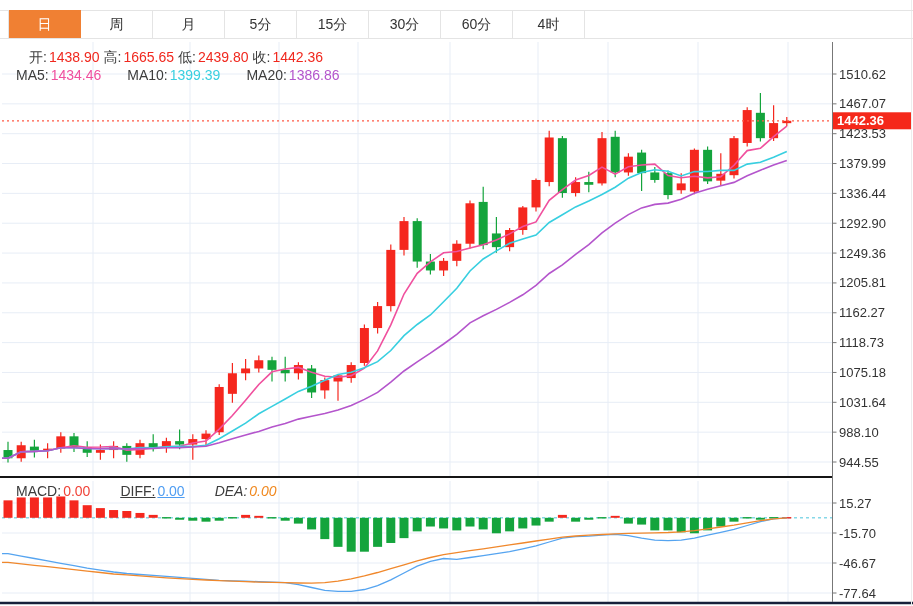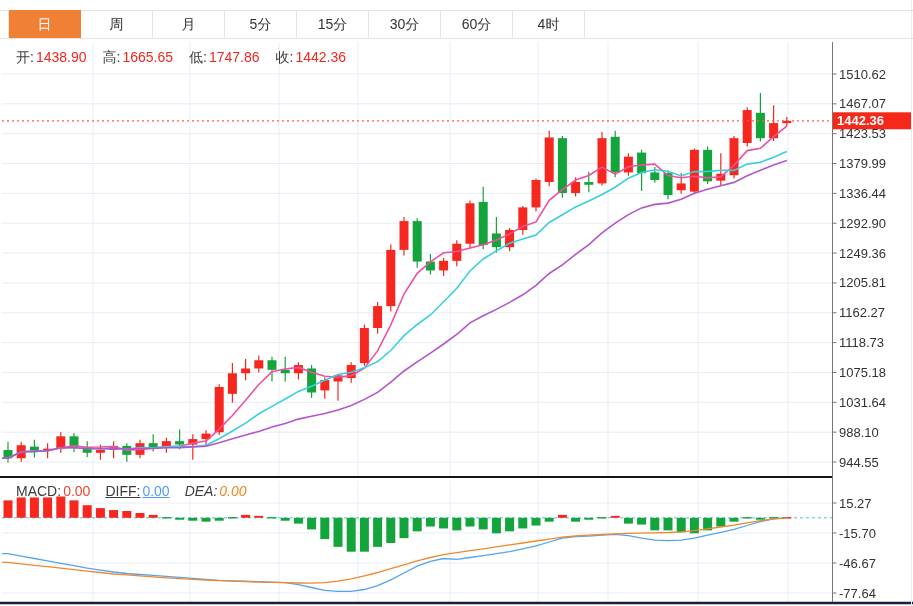--- a/index.html
+++ b/index.html
@@ -5,23 +5,23 @@
   html,body{margin:0;padding:0;background:#fff;}
   .app{position:relative;width:913px;height:606px;background:#fff;overflow:hidden;
        font-family:"Liberation Sans",sans-serif;}
   svg{position:absolute;left:0;top:0;}
   .hairline{position:absolute;left:0;width:913px;height:1px;background:#e4e4e4;}
   .tabs{position:absolute;left:8px;top:10px;height:28px;display:flex;border-left:1px solid #e4e4e4;}
   .tab{width:71px;line-height:28px;text-align:center;font-size:14px;color:#333;
        border-right:1px solid #e4e4e4;cursor:pointer;background:transparent;}
   .tab.active{background:#f08033;color:#fff;border-right-color:#f08033;}
   .row{position:absolute;display:flex;font-size:14px;white-space:nowrap;}
-  .ohlc-row{left:16px;top:49px;gap:16px;}
+  .ohlc-row{left:29px;top:49px;gap:4px;}
   .ma-row{left:16px;top:67px;gap:26px;}
-  .macd-row{left:16px;top:483px;gap:15px;}
+  .macd-row{left:16px;top:483px;gap:30px;}
   .pair .lbl{color:#3c3c3c;}
   .pair .val{margin-left:2px;}
   .red{color:#f0281e;}
   .c-ma5{color:#f0509e;} .c-ma10{color:#38cfe0;} .c-ma20{color:#b455cc;}
   .c-macd{color:#f04338;} .c-diff{color:#4f9df2;text-decoration:underline;} .c-dea{color:#f0881e;font-style:italic;}
 </style>
 </head>
 <body>
 
 <div class="app">
@@ -320,23 +320,28 @@
       <div class="tab">5分</div>
       <div class="tab">15分</div>
       <div class="tab">30分</div>
       <div class="tab">60分</div>
       <div class="tab">4时</div>
     </div>
 
   <div class="row ohlc-row">
     <span class="pair"><span class="lbl">开:</span><span class="val red">1438.90</span></span>
     <span class="pair"><span class="lbl">高:</span><span class="val red">1665.65</span></span>
-    <span class="pair"><span class="lbl">低:</span><span class="val red">1747.86</span></span>
+    <span class="pair"><span class="lbl">低:</span><span class="val red">2439.80</span></span>
     <span class="pair"><span class="lbl">收:</span><span class="val red">1442.36</span></span>
   </div>
 
+  <div class="row ma-row">
+    <span class="pair c-ma5"><span class="lbl c-ma5">MA5:</span><span class="val">1434.46</span></span>
+    <span class="pair c-ma10"><span class="lbl c-ma10">MA10:</span><span class="val">1399.39</span></span>
+    <span class="pair c-ma20"><span class="lbl c-ma20">MA20:</span><span class="val">1386.86</span></span>
+  </div>
 
   <div class="row macd-row">
     <span class="pair c-macd"><span class="lbl c-macd">MACD:</span><span class="val">0.00</span></span>
     <span class="pair c-diff"><span class="lbl c-diff">DIFF:</span><span class="val">0.00</span></span>
     <span class="pair c-dea"><span class="lbl c-dea">DEA:</span><span class="val">0.00</span></span>
   </div>
 </div>
 
 </body></html>

